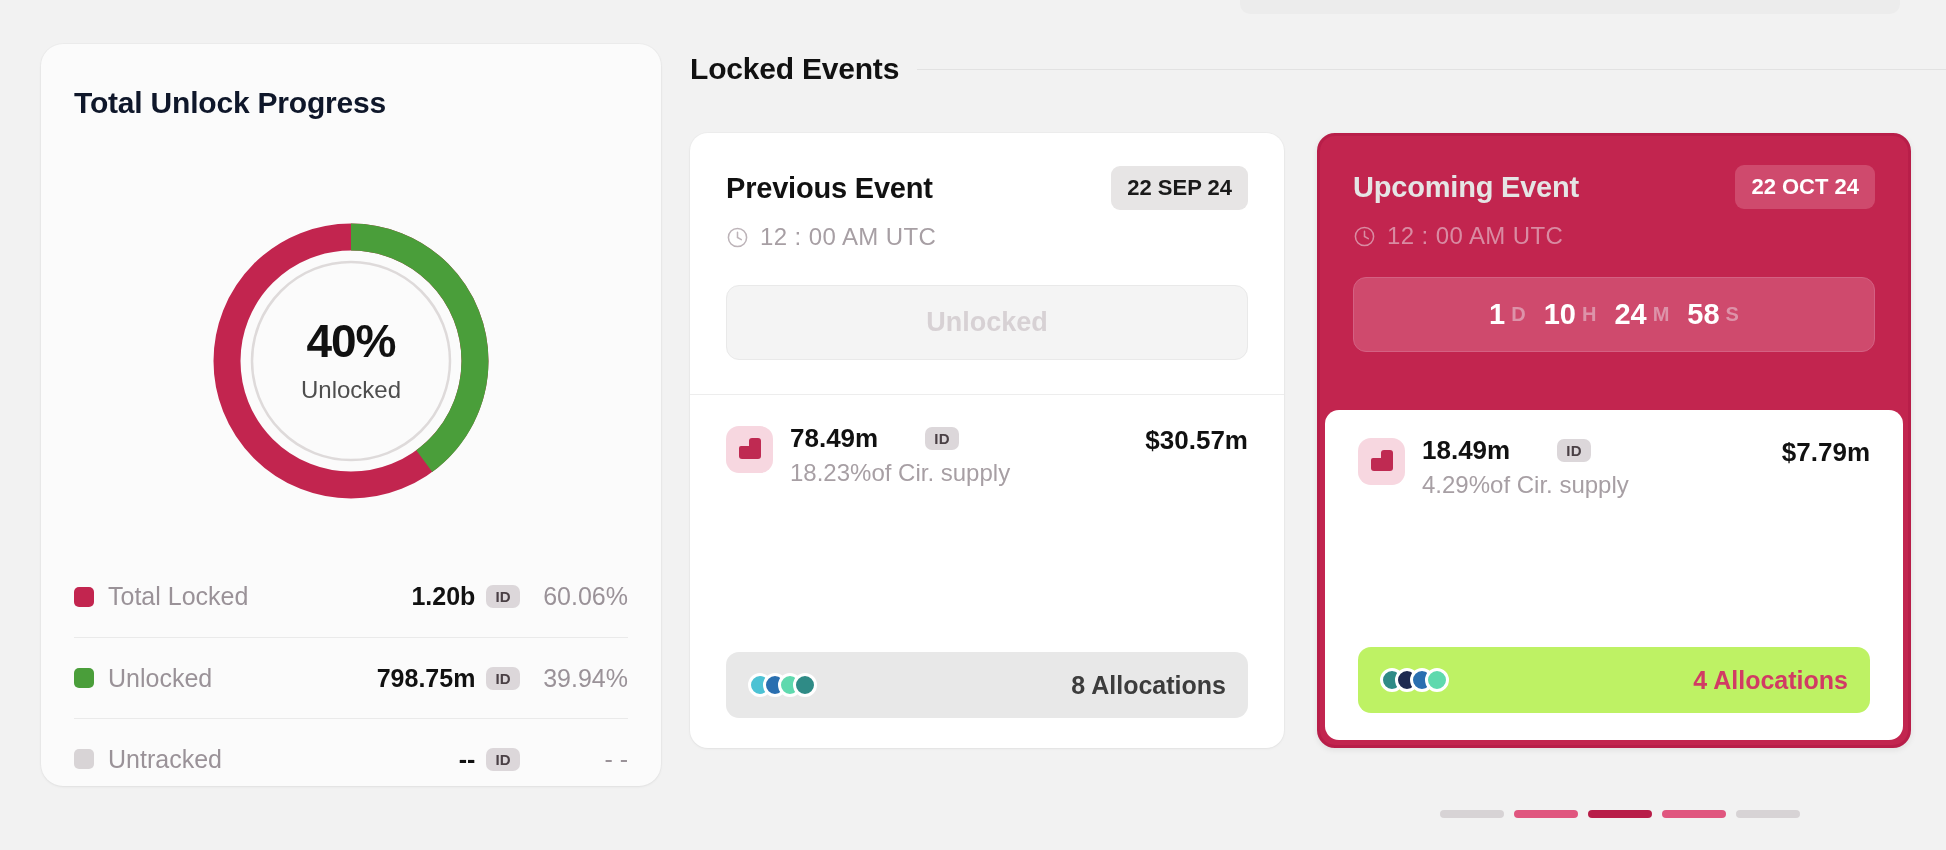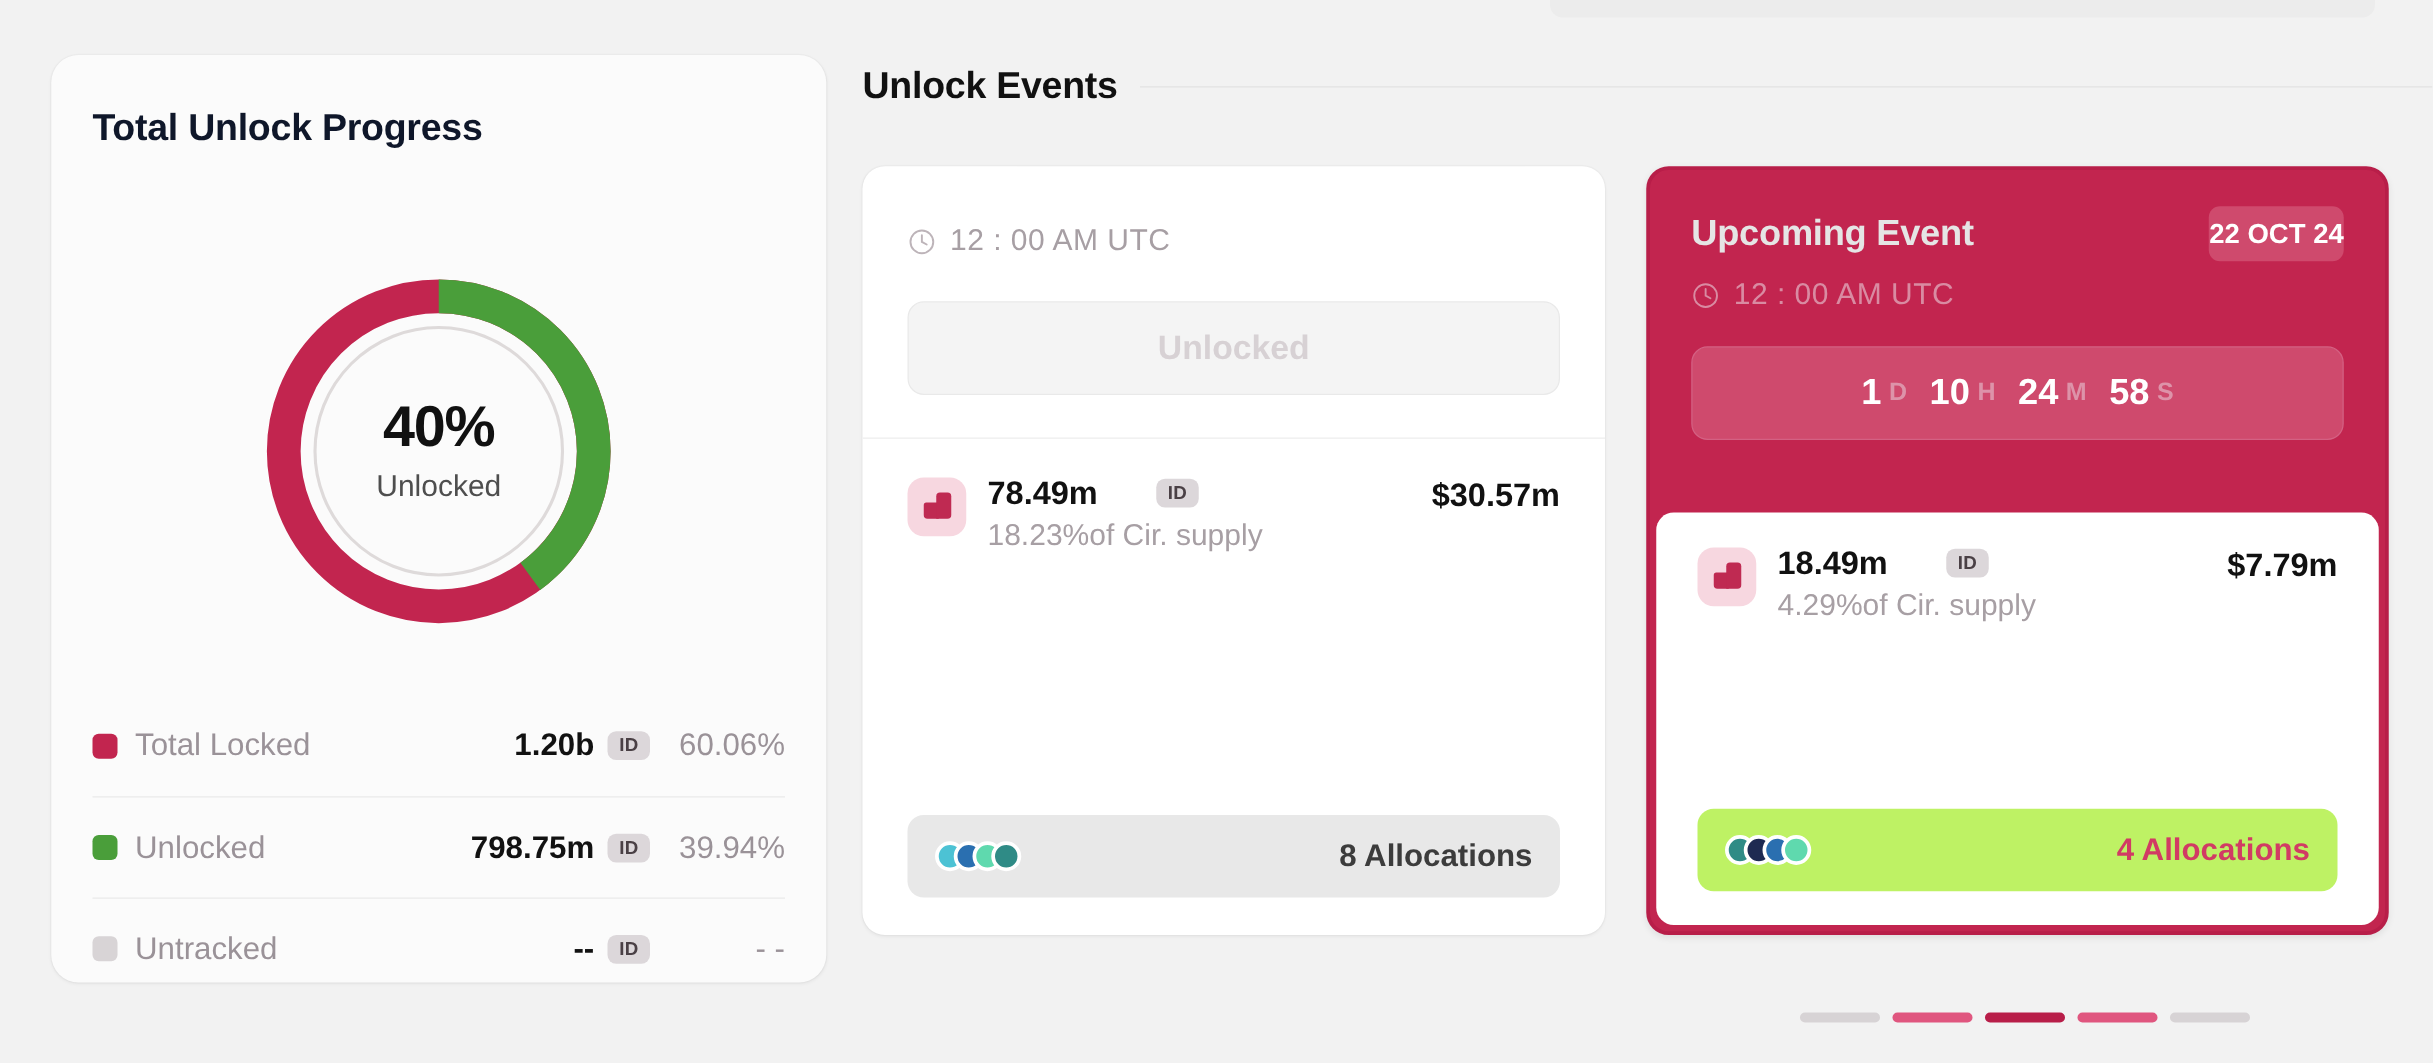--- a/index.html
+++ b/index.html
@@ -126,21 +126,21 @@
   
   .ev-card.upcoming{
     width:594px; height:615px; background:#c2254f;
     border-radius:18px; border:3px solid #b81e49; padding:0;
     box-shadow:0 2px 6px rgba(0,0,0,.08);
   }
   .up-head{ padding:29px 33px 0 33px; }
   .up-name{ font-size:29px; font-weight:700; color:#e5e5e5; letter-spacing:-.2px;}
   .up-date{
     background:#cf4a6d; color:#ffffff; border-radius:9px;
-    font-size:22px; font-weight:700; padding:9px 0; white-space:nowrap;
+    font-size:22px; font-weight:700; padding:9px 16px; white-space:nowrap;
   }
   .up-time-text{ font-size:24px; color:#d98ba2; letter-spacing:.4px; white-space:nowrap;}
   .countdown{
     margin:27px 33px 0 33px; height:75px; border-radius:13px;
     background:#cf4a6d; border:1px solid #d46183;
     display:flex; align-items:center; justify-content:center; gap:5px;
   }
   .cd-num{ font-size:29px; font-weight:700; color:#ffffff; }
   .cd-unit{ font-size:20px; font-weight:700; color:#dd93a9; margin-right:13px; margin-left:1px;}
   .cd-unit:last-child{ margin-right:0; }
@@ -204,28 +204,32 @@
         <span class="swatch" style="background:#d8d4d6"></span>
         <span class="legend-label">Untracked</span>
         <span class="legend-value">--</span>
         <span class="id-chip">ID</span>
         <span class="legend-pct">- -</span>
       </div>
     </div>
   </div>
 
   <div class="events-head">
-    <div class="events-title">Unlock Events</div>
+    <div class="events-title">Locked Events</div>
     <div class="events-rule"></div>
   </div>
 
   <div class="cards-row">
 
     <div class="ev-card prev">
       <div class="ev-head">
+        <div class="ev-head-top">
+          <span class="ev-name">Previous Event</span>
+          <span class="ev-date">22 SEP 24</span>
+        </div>
         <div class="ev-time">
           <svg class="clock" viewBox="0 0 24 24">
             <circle cx="12" cy="12" r="9.5" fill="none" stroke="#bdb4b9" stroke-width="1.6"></circle>
             <path d="M12 6.5V12l4 2.2" fill="none" stroke="#bdb4b9" stroke-width="1.6" stroke-linecap="round"></path>
           </svg>
           <span class="ev-time-text">12 : 00 AM UTC</span>
         </div>
       </div>
 
       <div class="status-box">

